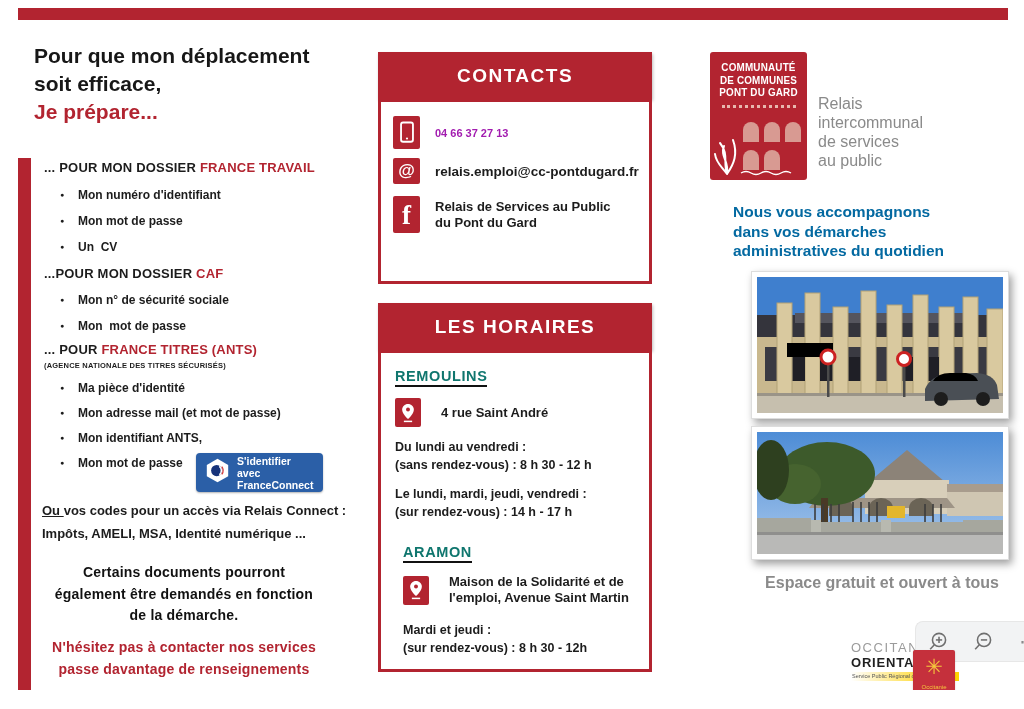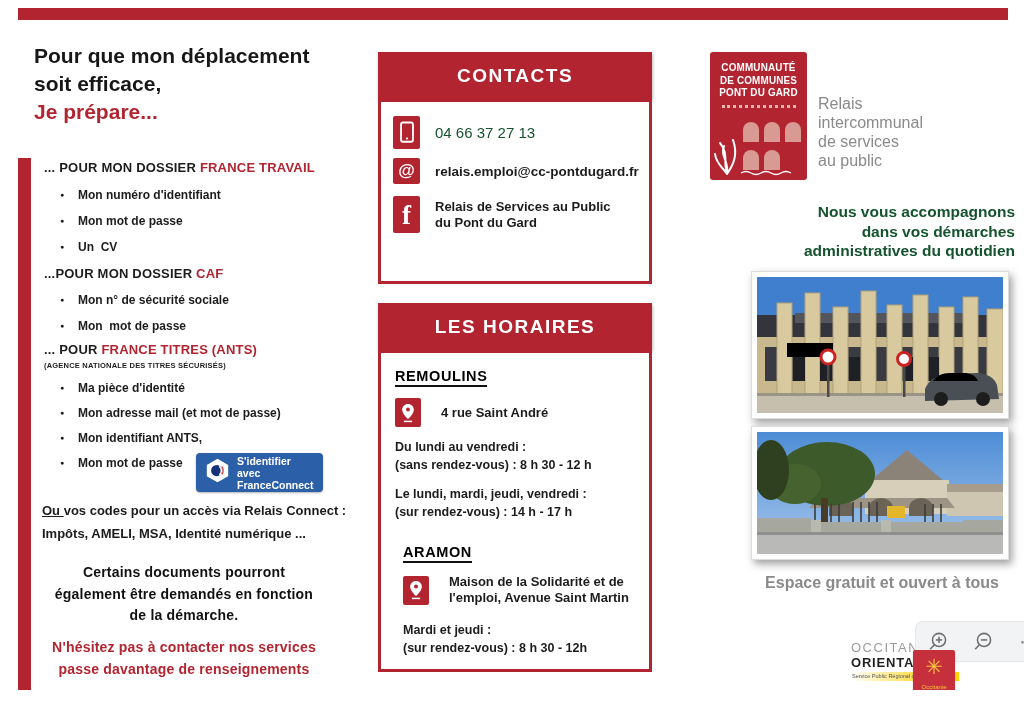--- a/index.html
+++ b/index.html
@@ -42,36 +42,36 @@
   #contacts-body{top:99px;height:185px;padding:14px 10px 0 12px;}
   #horaires-header{top:303px;}
   #horaires-body{top:350px;height:322px;padding:14px 10px 0 14px;}
 
   .c-row{display:flex;align-items:center;gap:15px;margin-bottom:9px;}
   .icon-sq{background:var(--red);border-radius:2px;display:flex;align-items:center;justify-content:center;flex:0 0 auto;}
   .phone-sq{width:27px;height:33px;}
   .at-sq{width:27px;height:26px;color:#fff;font-size:17px;font-weight:bold;}
   .fb-sq{width:27px;height:37px;color:#fff;font-size:27px;font-weight:bold;font-family:"Liberation Serif",serif;line-height:30px;}
   .pin-sq{width:26px;height:29px;}
-  .c-phone{font-size:15px;font-weight:normal;color:#14532d;}
+  .c-phone{font-size:11px;font-weight:bold;color:#a21caf;}
   .c-mail{font-size:13.5px;font-weight:bold;color:#1c1c1c;}
   .c-fb{font-size:13px;font-weight:bold;color:#1c1c1c;line-height:16px;width:195px;}
 
-  .loc-name{display:inline-block;font-size:14.5px;font-weight:bold;color:#000000;letter-spacing:.6px;border-bottom:2.5px solid #111;padding-bottom:1px;}
+  .loc-name{display:inline-block;font-size:14.5px;font-weight:bold;color:#0f766e;letter-spacing:.6px;border-bottom:2.5px solid #111;padding-bottom:1px;}
   .loc-row{display:flex;align-items:center;gap:20px;margin-top:11px;}
   .loc-addr{font-size:13px;font-weight:bold;color:#1c1c1c;line-height:16px;}
   .sched{margin-top:12px;font-size:12.5px;font-weight:bold;color:#1c1c1c;line-height:17.5px;}
   .aramon-block{margin-top:22px;margin-left:8px;}
 
   
   .cc-logo{position:absolute;left:710px;top:52px;width:97px;height:128px;background:var(--red);border-radius:3px;padding-top:9px;text-align:center;}
   .cc-logo .cc-line{color:#fff;font-size:10.5px;font-weight:bold;line-height:12.5px;letter-spacing:.2px;transform:scaleX(.94);}
   .cc-dots{width:74px;margin:6px auto 2px auto;border-top:3px dotted #e7b7ae;}
   .brand{position:absolute;left:818px;top:94px;width:120px;color:#8a8a8a;font-size:16px;line-height:19px;}
-  .tagline{position:absolute;left:733px;top:202px;width:282px;text-align:right;color:#14532d;font-size:15.5px;font-weight:600;line-height:19.5px;}
+  .tagline{position:absolute;left:733px;top:202px;width:282px;text-align:left;color:#0369a1;font-size:15.5px;font-weight:600;line-height:19.5px;}
 
   .photo{position:absolute;background:#fff;padding:5px;box-shadow:3px 4px 8px rgba(0,0,0,.38);border:1px solid #ddd;}
   #photo1{left:751px;top:271px;width:258px;height:148px;}
   #photo2{left:751px;top:426px;width:258px;height:134px;}
   .photo svg{display:block;}
 
   .open-note{position:absolute;left:746px;top:574px;width:272px;text-align:center;color:#8a8a8a;font-size:16px;font-weight:bold;}
 
   .fs-logo{position:absolute;left:760px;top:618px;width:92px;text-align:center;}
   .fs-line1{font-size:17px;font-weight:800;color:#001a70;line-height:17px;text-align:left;padding-left:12px;}

